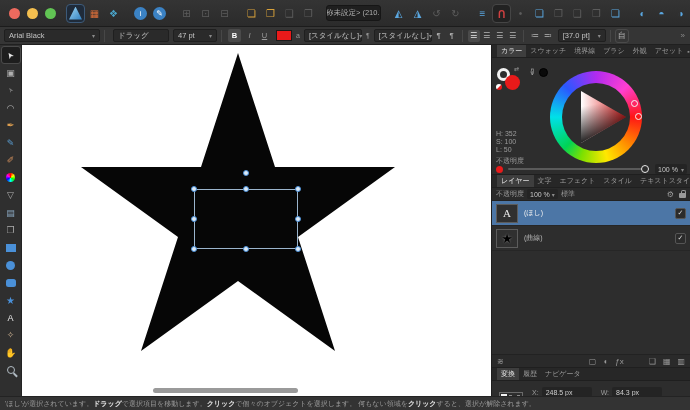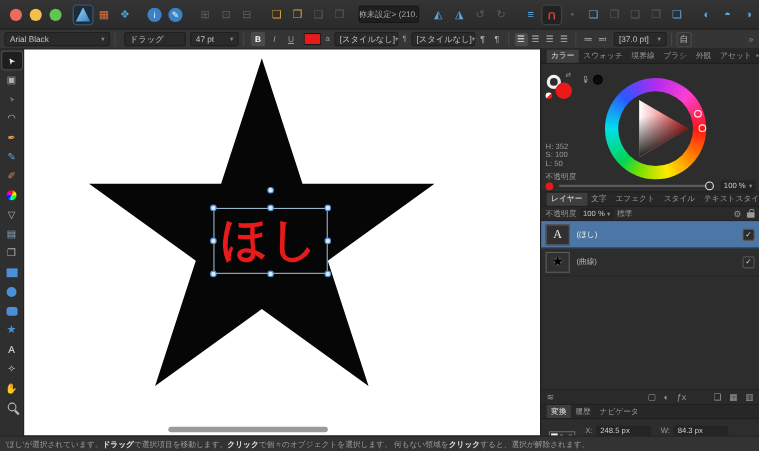--- a/index.html
+++ b/index.html
@@ -269,21 +269,20 @@
       </span>
     <span class="tool">
         <span class="mag"></span>
       </span>
   </div>
 
   <div class="canvas">
     <svg width="469" height="351" viewBox="0 0 469 351">
       <polygon points="216,8 253,122 373,122 276,192 313,306 216,236 119,306 156,192 59,122 179,122" fill="#060606"></polygon>
     </svg>
-    <div class="canvas-text">ほし</div>
     <div class="selbox">
       <span class="handle" style="left:-4px;top:-4px"></span>
       <span class="handle" style="left:48px;top:-4px"></span>
       <span class="handle" style="right:-4px;top:-4px"></span>
       <span class="handle" style="left:-4px;top:26px"></span>
       <span class="handle" style="right:-4px;top:26px"></span>
       <span class="handle" style="left:-4px;bottom:-4px"></span>
       <span class="handle" style="left:48px;bottom:-4px"></span>
       <span class="handle" style="right:-4px;bottom:-4px"></span>
       <span class="handle" style="left:48px;top:-20px"></span>

